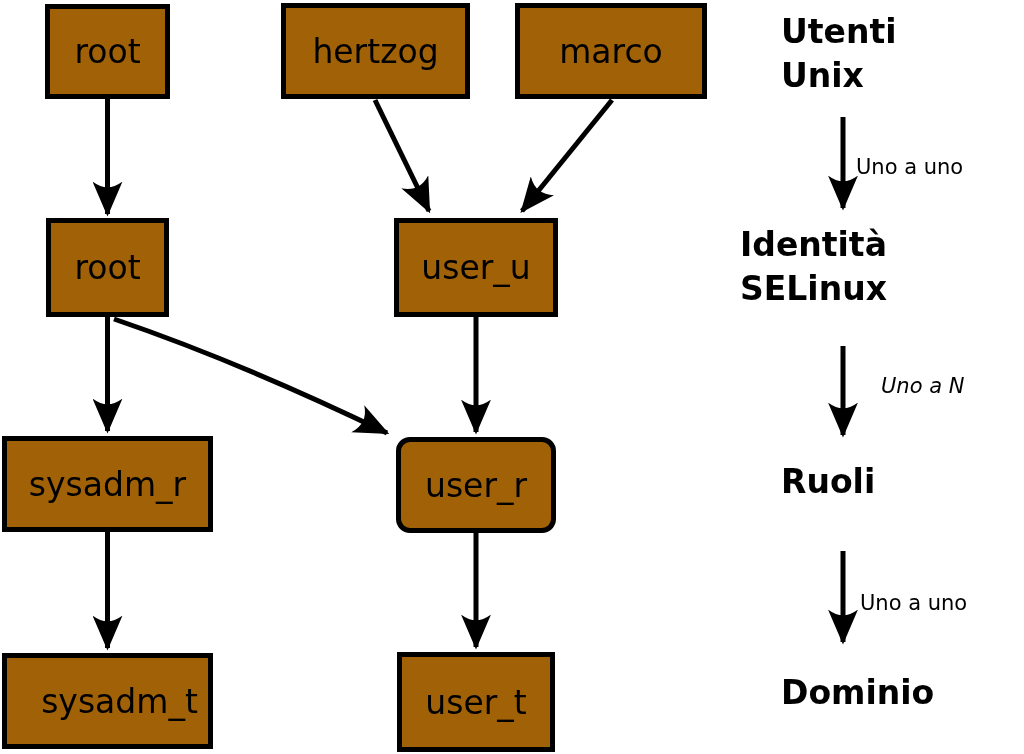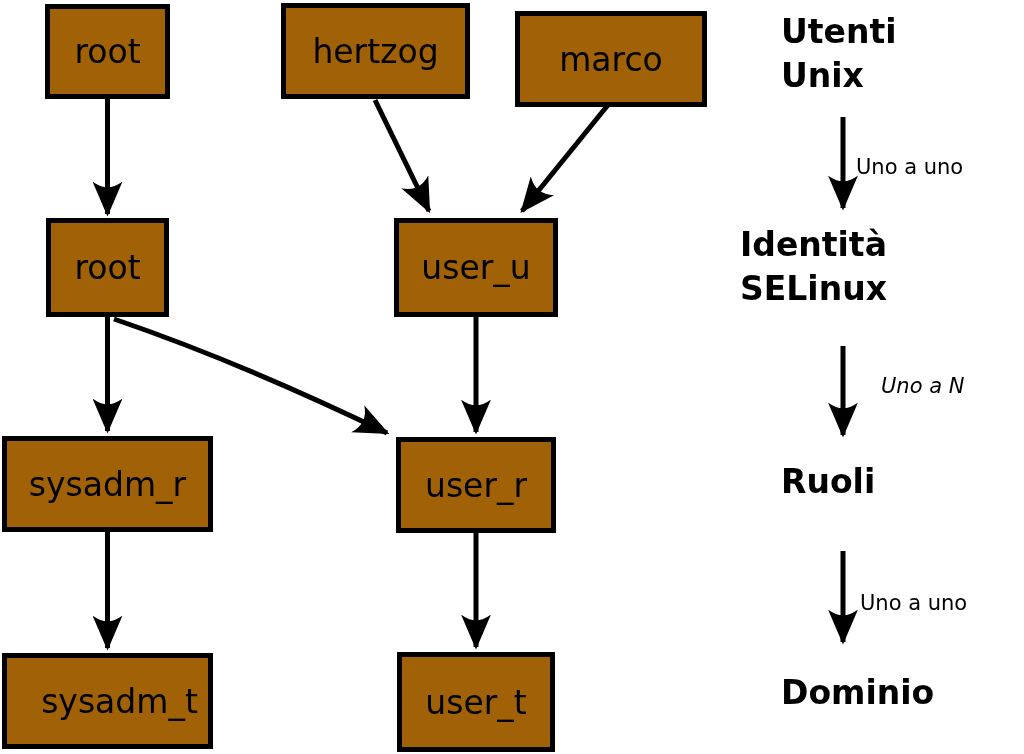--- a/index.html
+++ b/index.html
@@ -44,25 +44,25 @@
   }
   .arrow-label {
     position: absolute;
     font-size: 21px;
     line-height: 44px;
     white-space: nowrap;
   }
   
   #n-root-unix    { left: 45px;  top: 4px;   width: 125px; height: 95px; }
   #n-hertzog      { left: 281px; top: 3px;   width: 189px; height: 96px; }
-  #n-marco        { left: 515px; top: 11px;   width: 192px; height: 96px; }
+  #n-marco        { left: 515px; top: 3px;   width: 192px; height: 96px; }
   #n-root-selinux { left: 46px;  top: 218px; width: 123px; height: 99px; }
   #n-user-u       { left: 394px; top: 218px; width: 164px; height: 99px; }
   #n-sysadm-r     { left: 2px;   top: 436px; width: 211px; height: 96px; }
-  #n-user-r       { left: 396px; top: 437px; width: 160px; height: 96px; }
+  #n-user-r       { left: 396px; top: 437px; width: 160px; height: 96px; border-radius: 14px; }
   #n-sysadm-t     { left: 2px;   top: 653px; width: 211px; height: 96px; padding-left: 24px; }
   #n-user-t       { left: 397px; top: 652px; width: 158px; height: 100px; text-align: center; }
 
   #t-utenti-unix      { left: 781px; top: 10px; }
   #t-identita-selinux { left: 740px; top: 223px; }
   #t-ruoli            { left: 781px; top: 460px; }
   #t-dominio          { left: 781px; top: 671px; }
 
   #al-uno-a-uno-1 { left: 856px; top: 145px; }
   #al-uno-a-n     { left: 881px; top: 364px; font-style: italic; }

